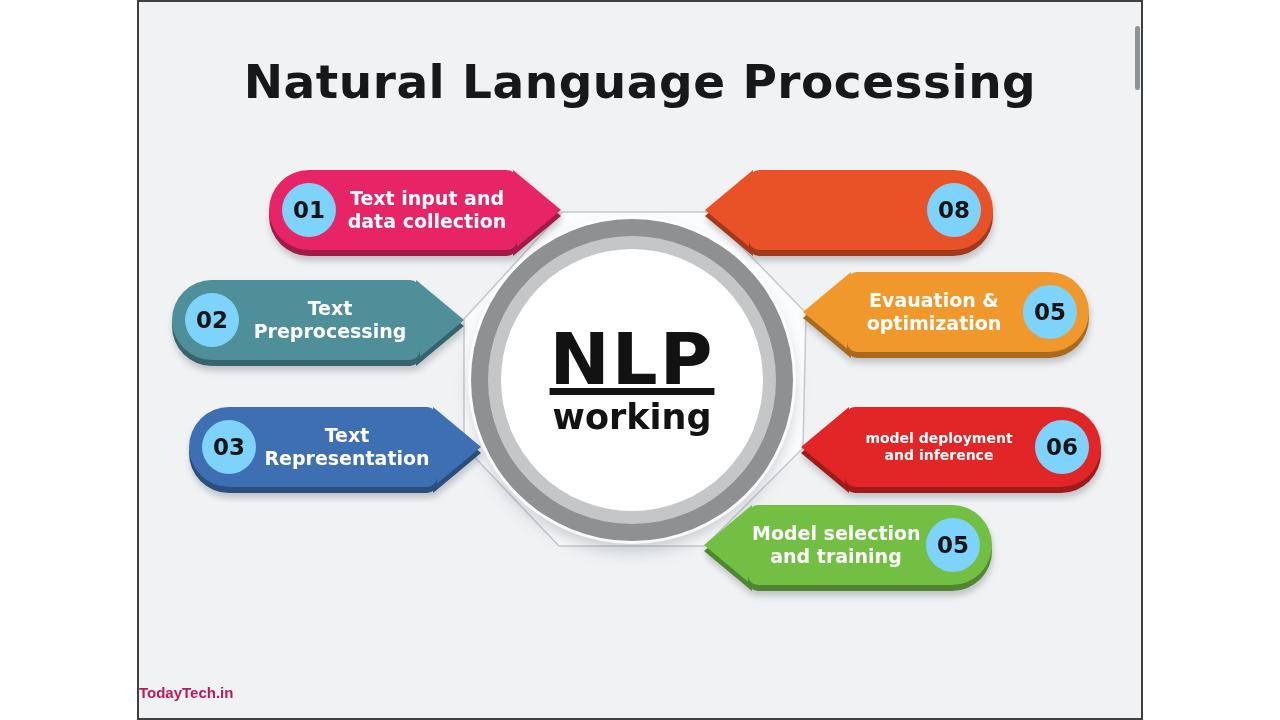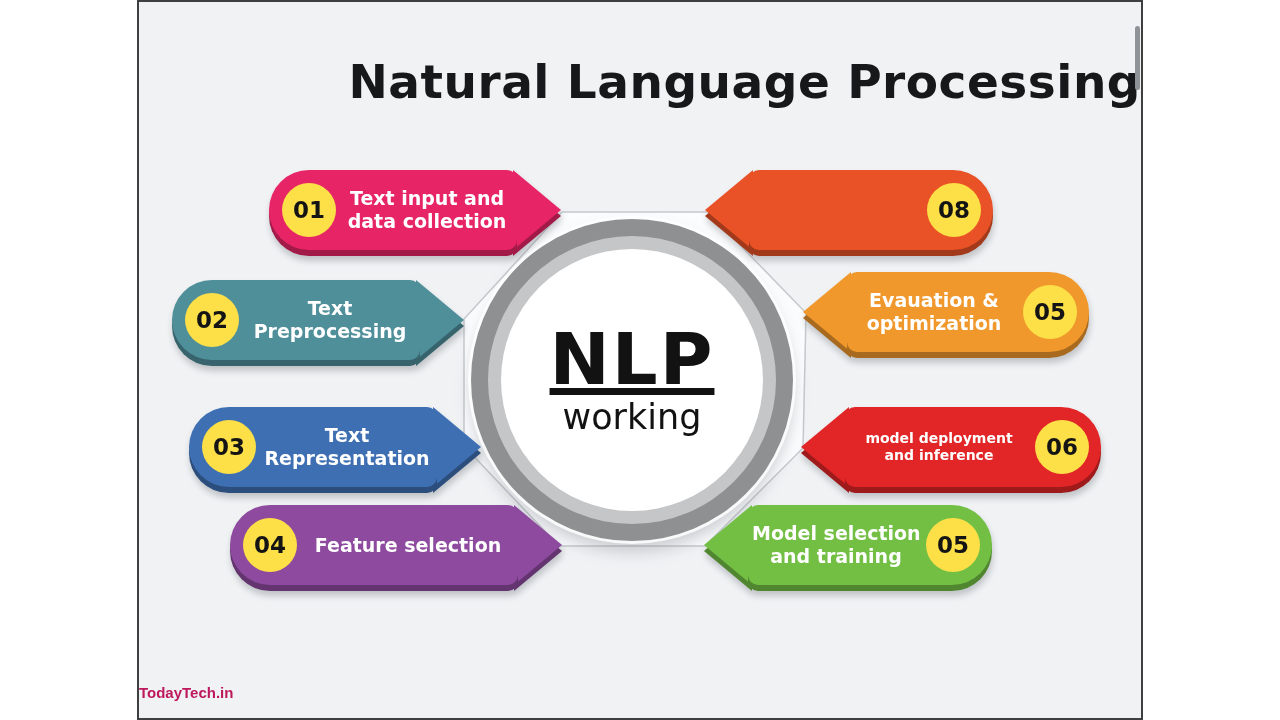--- a/index.html
+++ b/index.html
@@ -7,50 +7,50 @@
     --octagon_fill:#fbfcfd; --octagon_stroke:#c5c9cc;
     --ring_outer:#8e9092; --ring_inner:#c5c6c8; --hub_fill:#ffffff;
     --title_color:#17181a; --step_text:#ffffff; --number_color:#141414;
     --scrollbar:#8f9397;
   }
   *{margin:0;padding:0;box-sizing:border-box;}
   html,body{width:1280px;height:720px;overflow:hidden;background:var(--page_bg);
     font-family:"Liberation Sans",sans-serif;}
   .canvas{position:absolute;left:137px;top:0;width:1006px;height:720px;
     background:var(--canvas_bg);border:2px solid var(--canvas_border);}
-  .title{position:absolute;left:0;top:52px;width:100%;text-align:right;
+  .title{position:absolute;left:0;top:52px;width:100%;text-align:center;
     font-size:47px;font-weight:800;letter-spacing:.5px;color:var(--title_color);
     font-family:"DejaVu Sans","Liberation Sans",sans-serif;}
   .octagon-svg{position:absolute;left:0;top:0;width:1006px;height:720px;z-index:1;}
   .octagon-svg polygon{fill:var(--octagon_fill);stroke:var(--octagon_stroke);stroke-width:1.5;}
   
   .ring-outer{position:absolute;left:332px;top:217px;width:322px;height:322px;border-radius:50%;
     background:var(--ring_outer);z-index:2;display:flex;align-items:center;justify-content:center;
     box-shadow:0 0 0 3px rgba(255,255,255,.85), 0 10px 16px rgba(110,115,125,.35);}
   .ring-inner{width:288px;height:288px;border-radius:50%;background:var(--ring_inner);
     display:flex;align-items:center;justify-content:center;}
   .hub{width:262px;height:262px;border-radius:50%;background:var(--hub_fill);
     display:flex;flex-direction:column;align-items:center;justify-content:center;}
   .hub-heading{font-size:72px;font-weight:800;letter-spacing:2px;color:#121212;line-height:1;
     font-family:"DejaVu Sans","Liberation Sans",sans-serif;text-decoration:underline;}
-  .hub-sub{font-size:35px;font-weight:400;color:#121212;margin-top:2px;
+  .hub-sub{font-size:35px;font-weight:700;color:#121212;margin-top:2px;
     font-family:"DejaVu Sans","Liberation Sans",sans-serif;}
   
   .badge{position:absolute;height:80px;z-index:5;
     filter:drop-shadow(1px 5px 3px rgba(115,120,130,.38));}
   .badge .pill{position:absolute;top:0;bottom:0;background:var(--c);
     box-shadow:0 6px 0 var(--cd);}
   .badge .tip{position:absolute;top:0;width:48px;height:100%;background:var(--c);}
   .badge .tip-base{position:absolute;top:6px;width:48px;height:100%;background:var(--cd);}
   .badge.left .pill{left:0;right:44px;border-radius:40px 10px 10px 40px;}
   .badge.left .tip,.badge.left .tip-base{right:0;clip-path:polygon(0 0,100% 50%,0 100%);}
   .badge.right .pill{left:44px;right:0;border-radius:10px 40px 40px 10px;}
   .badge.right .tip,.badge.right .tip-base{left:0;clip-path:polygon(100% 0,0 50%,100% 100%);}
   .num{position:absolute;top:50%;transform:translateY(-50%);width:54px;height:54px;border-radius:50%;
-    background:#fde047;display:flex;align-items:center;justify-content:center;
+    background:#7dd3fc;display:flex;align-items:center;justify-content:center;
     font-size:23px;font-weight:800;color:var(--number_color);z-index:6;
     font-family:"DejaVu Sans","Liberation Sans",sans-serif;}
   .badge.left .num{left:13px;}
   .badge.right .num{right:12px;}
   .label{position:absolute;top:50%;transform:translateY(-50%);text-align:center;
     color:var(--step_text);font-size:19px;font-weight:800;line-height:1.2;white-space:pre;
     z-index:6;font-family:"DejaVu Sans","Liberation Sans",sans-serif;}
   .badge.left .label{left:72px;right:48px;}
   .badge.right .label{left:48px;right:72px;}
   .s1{left:130px;top:168px;width:292px;}
@@ -107,27 +107,20 @@
 
   <div class="badge left s3" style="--c: #3f6fb3; --cd: rgb(44,78,125);">
     <div class="tip-base"></div>
     <div class="tip"></div>
     <div class="pill"></div>
     <div class="num">03</div>
     <div class="label">Text
 Representation</div>
   </div>
 
-  <div class="badge left s4" style="--c: #8d4a9e; --cd: rgb(99,52,111);">
-    <div class="tip-base"></div>
-    <div class="tip"></div>
-    <div class="pill"></div>
-    <div class="num">04</div>
-    <div class="label">Feature selection</div>
-  </div>
 
   <div class="badge right s5" style="--c: #72bf44; --cd: rgb(80,134,48);">
     <div class="tip-base"></div>
     <div class="tip"></div>
     <div class="pill"></div>
     <div class="num">05</div>
     <div class="label">Model selection
 and training</div>
   </div>
 

